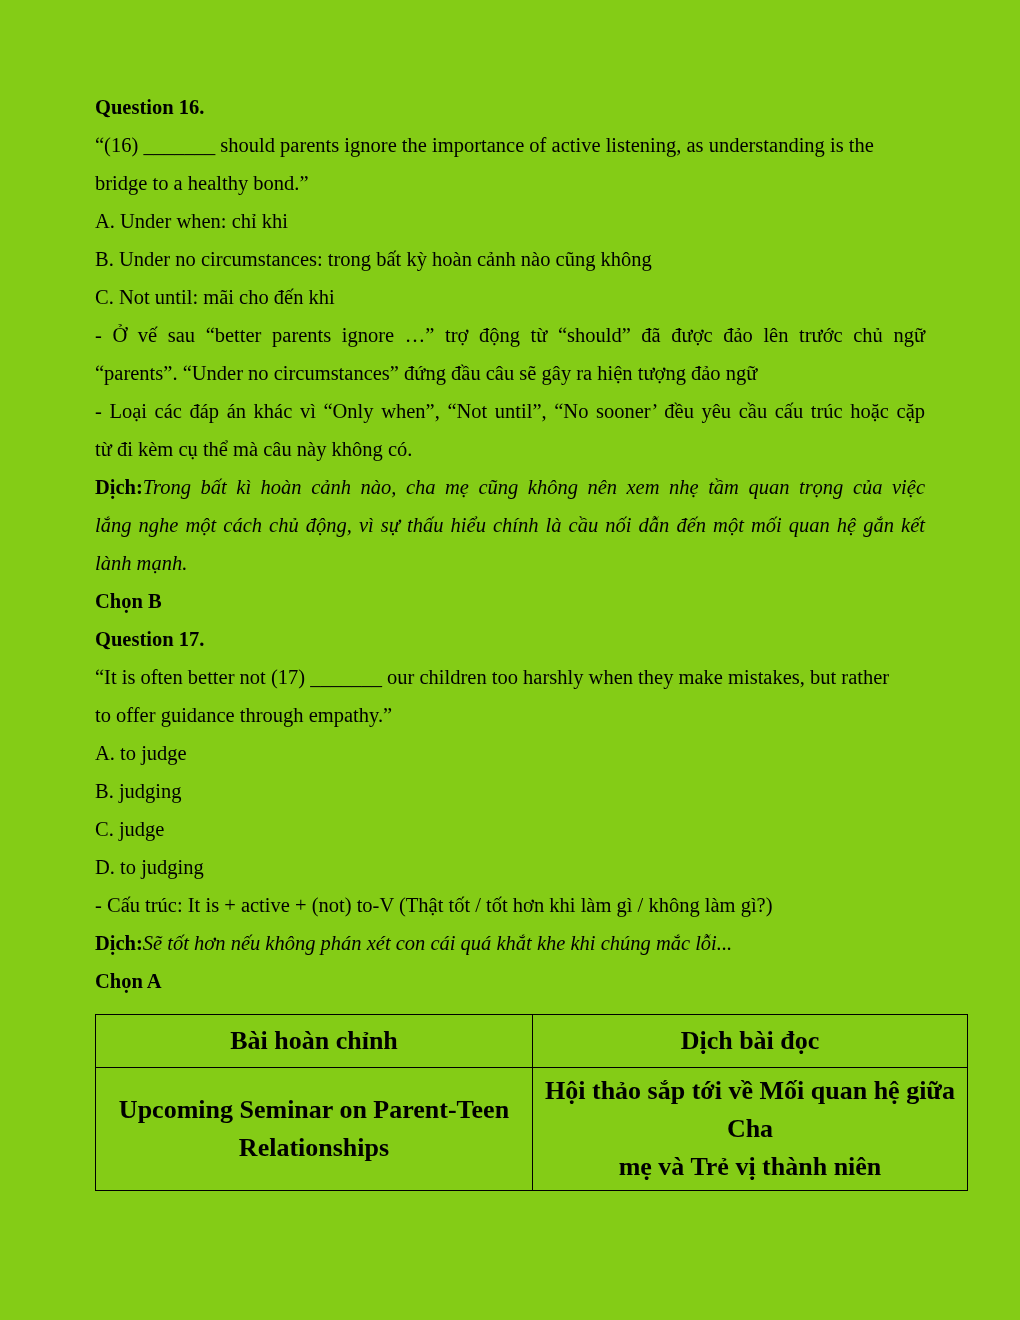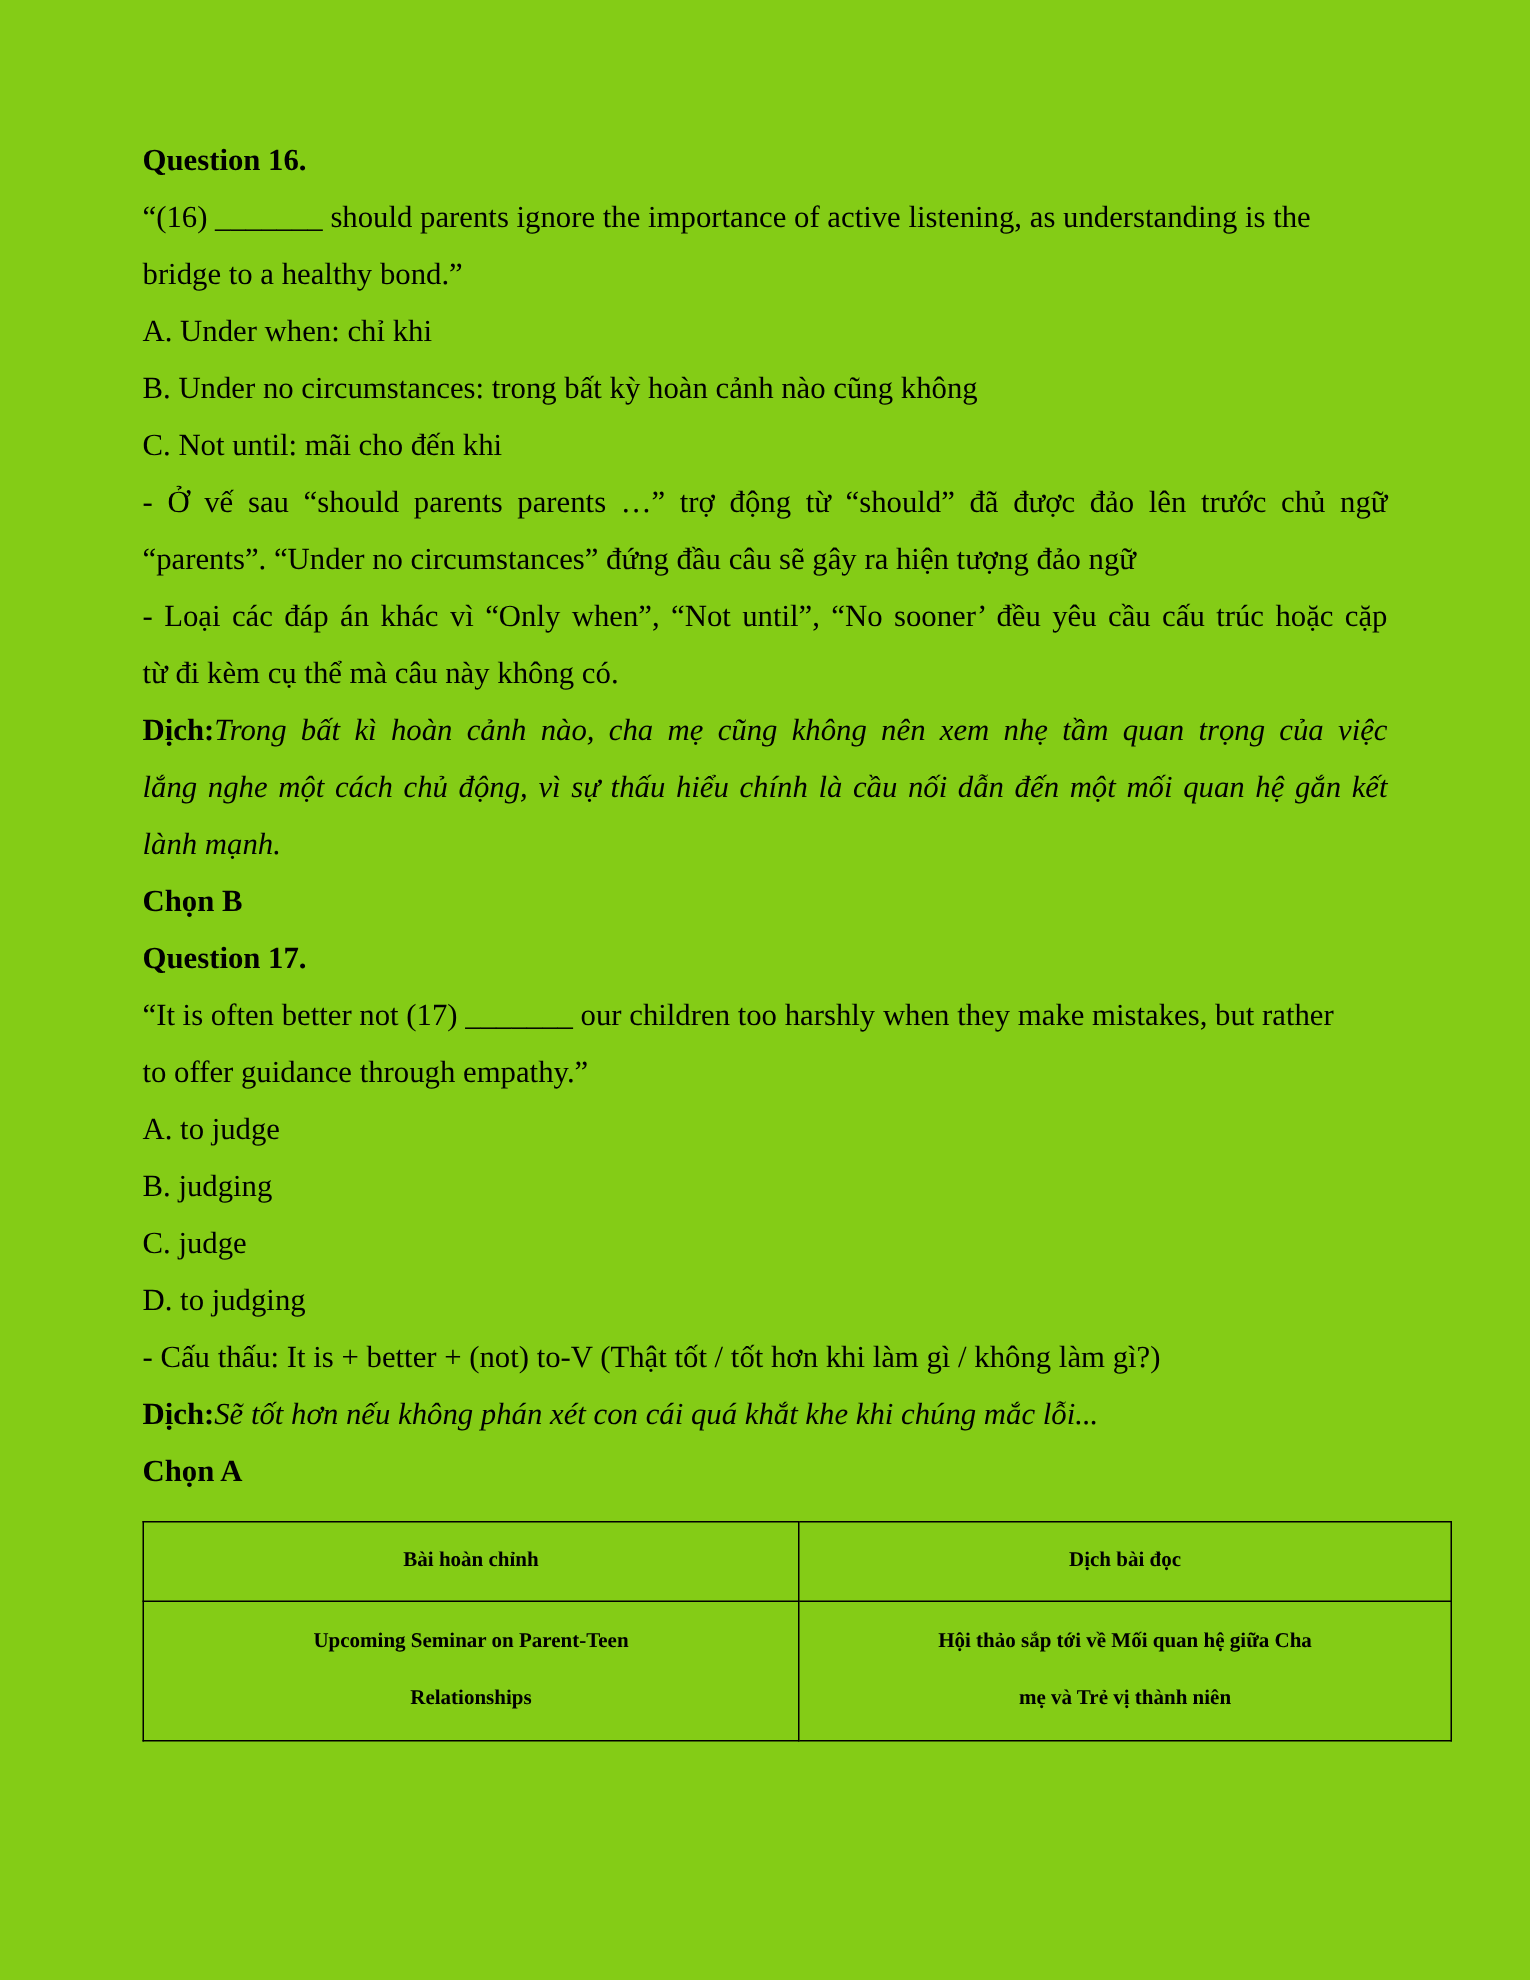--- a/index.html
+++ b/index.html
@@ -62,21 +62,21 @@
   table.data-table {
     border-collapse: collapse;
     width: 830px;
     table-layout: fixed;
   }
   table.data-table td {
     border: 1.3px solid #000000;
     text-align: center;
     vertical-align: middle;
     font-weight: bold;
-    font-size: 14px;
+    font-size: 26px;
     line-height: 38px;
     padding: 4px 10px;
   }
   table.data-table td.col-left {
     width: 416px;
   }
   table.data-table td.col-right {
     width: 414px;
   }
   tr.head-row td {
@@ -99,21 +99,21 @@
       <p class="line bold">Question 16.</p>
 
       <p class="line">“(16) _______ should parents ignore the importance of active listening, as understanding is the</p>
       <p class="line">bridge to a healthy bond.”</p>
 
       <p class="line">A. Under when: chỉ khi</p>
       <p class="line">B. Under no circumstances: trong bất kỳ hoàn cảnh nào cũng không</p>
       <p class="line">C. Not until: mãi cho đến khi</p>
 
       <div class="para">
-        <span class="ln just">- Ở vế sau “should parents parents …” trợ động từ “should” đã được đảo lên trước chủ ngữ</span>
+        <span class="ln just">- Ở vế sau “better parents ignore …” trợ động từ “should” đã được đảo lên trước chủ ngữ</span>
         <span class="ln last">“parents”. “Under no circumstances” đứng đầu câu sẽ gây ra hiện tượng đảo ngữ</span>
         <span class="ln just">- Loại các đáp án khác vì “Only when”, “Not until”, “No sooner’ đều yêu cầu cấu trúc hoặc cặp</span>
         <span class="ln last">từ đi kèm cụ thể mà câu này không có.</span>
       </div>
 
       <div class="para">
         <span class="ln just"><span class="bold">Dịch:</span><span class="italic">Trong bất kì hoàn cảnh nào, cha mẹ cũng không nên xem nhẹ tầm quan trọng của việc</span></span>
         <span class="ln just italic">lắng nghe một cách chủ động, vì sự thấu hiểu chính là cầu nối dẫn đến một mối quan hệ gắn kết</span>
         <span class="ln last italic">lành mạnh.</span>
       </div>
@@ -125,21 +125,21 @@
       <p class="line bold">Question 17.</p>
 
       <p class="line">“It is often better not (17) _______ our children too harshly when they make mistakes, but rather</p>
       <p class="line">to offer guidance through empathy.”</p>
 
       <p class="line">A. to judge</p>
       <p class="line">B. judging</p>
       <p class="line">C. judge</p>
       <p class="line">D. to judging</p>
 
-      <p class="line">- Cấu thấu: It is + better + (not) to-V (Thật tốt / tốt hơn khi làm gì / không làm gì?)</p>
+      <p class="line">- Cấu trúc: It is + active + (not) to-V (Thật tốt / tốt hơn khi làm gì / không làm gì?)</p>
 
       <p class="line"><span class="bold">Dịch:</span><span class="italic">Sẽ tốt hơn nếu không phán xét con cái quá khắt khe khi chúng mắc lỗi...</span></p>
 
       <p class="line bold">Chọn A</p>
     </div>
 
     <div class="tbl-wrap">
       <table class="data-table">
         <tbody>
           <tr class="head-row">

